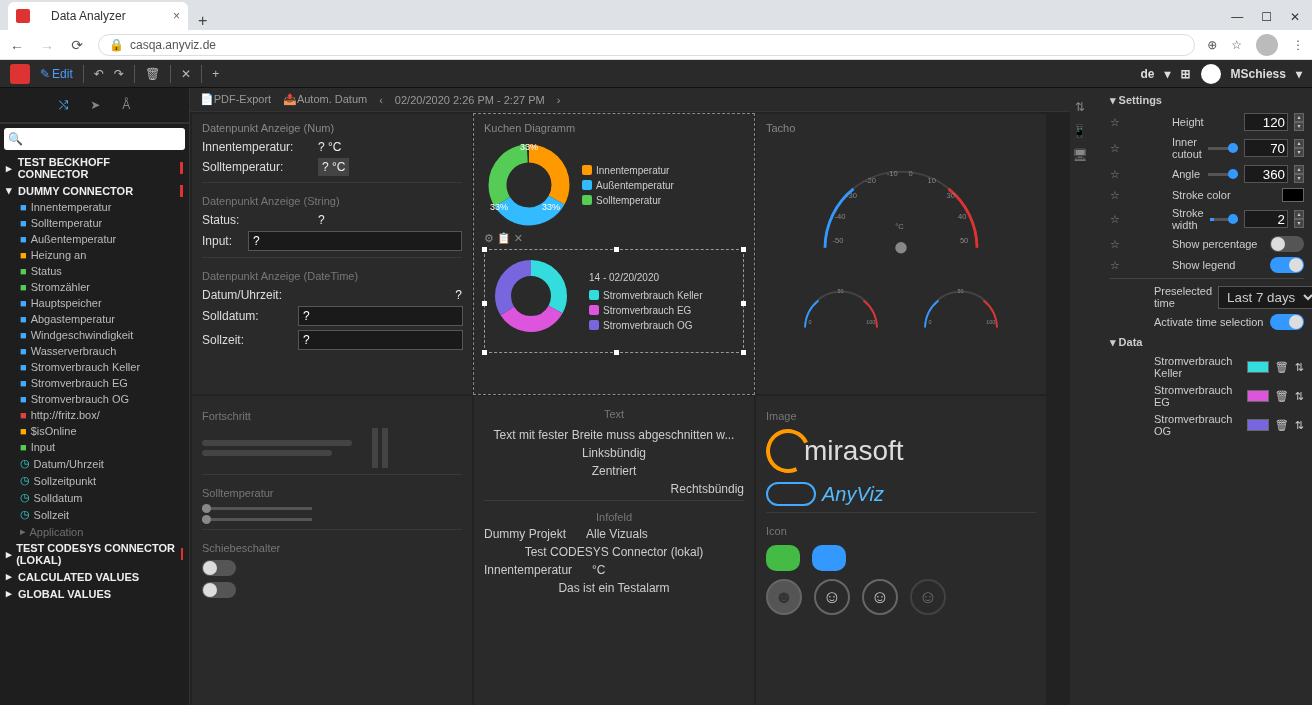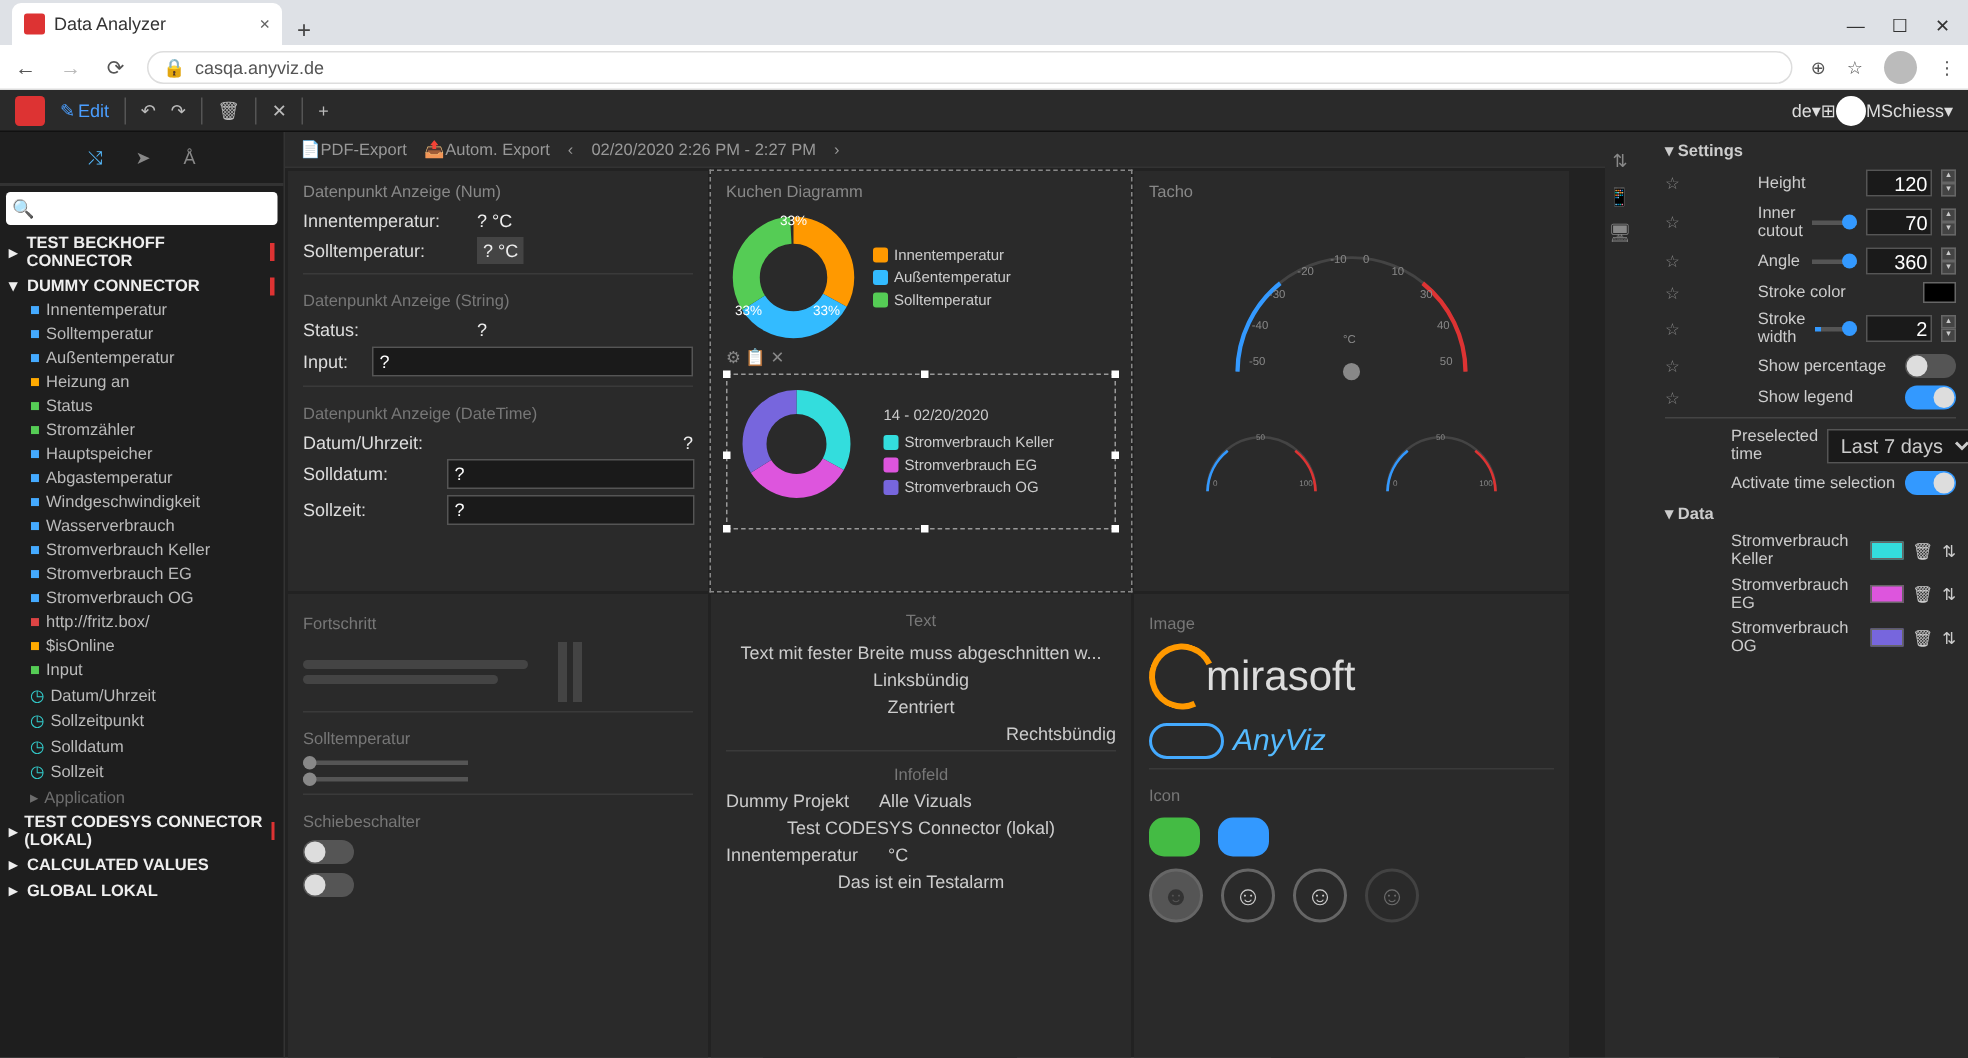--- a/index.html
+++ b/index.html
@@ -1,38 +1,38 @@
 <!DOCTYPE html>
 <html><head>
 <meta charset="utf-8">
 <style>
 * { margin:0; padding:0; box-sizing:border-box; font-family:Arial,sans-serif; }
 body { background:#fff; width:1312px; height:705px; overflow:hidden; font-size:12px; color:#ccc; }
 
 
 .browser-chrome { height:30px; background:#dee1e6; display:flex; align-items:flex-end; }
-.tab { background:#fff; height:28px; width:180px; display:flex; align-items:center; padding:0 8px; border-radius:6px 6px 0 0; margin-left:8px; gap:6px; color:#333; }
+.tab { background:#fff; height:28px; width:180px; display:flex; align-items:center; padding:0 8px; border-radius:6px 6px 0 0; margin-left:8px; gap:21px; color:#333; }
 .tab .favicon { width:14px; height:14px; background:#d33; border-radius:2px; }
 .tab .x { margin-left:auto; color:#666; }
 .newtab { color:#444; font-size:16px; padding:0 10px; }
 .win-controls { margin-left:auto; display:flex; gap:18px; padding:0 12px 6px 0; color:#333; }
 
 .url-bar { height:30px; background:#fff; display:flex; align-items:center; padding:0 8px; gap:12px; color:#555; border-bottom:1px solid #ddd; }
 .url-bar .nav-btn { width:18px; text-align:center; font-size:14px; }
 .url-bar .url-input { flex:1; height:22px; border:1px solid #ddd; border-radius:12px; padding:0 10px; display:flex; align-items:center; gap:6px; color:#555; font-size:12px; }
 .url-icons { display:flex; gap:14px; align-items:center; }
 .avatar-circle { width:22px; height:22px; border-radius:50%; background:#bbb; }
 
 
 .app-bar { height:28px; background:#2a2a2a; display:flex; align-items:center; padding:0 10px; gap:10px; color:#ddd; border-bottom:1px solid #111; }
 .app-bar .logo { width:20px; height:20px; background:#d33; border-radius:3px; }
 .app-bar .edit { color:#4a9eff; display:flex; align-items:center; gap:2px; }
 .app-bar .tool { color:#bbb; cursor:pointer; }
 .app-bar .sep { width:1px; height:18px; background:#555; }
-.app-bar .right { margin-left:auto; display:flex; align-items:center; gap:0; }
+.app-bar .right { margin-left:auto; display:flex; align-items:center; gap:10px;font-weight:bold; }
 .user-avatar { width:20px; height:20px; border-radius:50%; background:#fff; }
 
 
 .app-body { display:flex; height:620px; background:#1e1e1e; }
 
 
 .sidebar { width:190px; background:#1e1e1e; display:flex; flex-direction:column; border-right:1px solid #333; }
 .sidebar-tabs { height:36px; display:flex; justify-content:center; gap:22px; align-items:center; border-bottom:2px solid #333; color:#888; }
 .sidebar-tabs .active { color:#5bf; }
 .search-box { margin:4px; height:22px; background:#fff; border-radius:3px; display:flex; align-items:center; padding:0 4px; color:#333; }
@@ -296,29 +296,29 @@
           <span class="caret">▸</span>
           <span>TEST CODESYS CONNECTOR (LOKAL)</span>
           <span class="badge-r"></span>
         </div>
         <div class="tree-item tree-group">
           <span class="caret">▸</span>
           <span>CALCULATED VALUES</span>
         </div>
         <div class="tree-item tree-group">
           <span class="caret">▸</span>
-          <span>GLOBAL LOKAL</span>
+          <span>GLOBAL VALUES</span>
         </div>
       </div>
   </div>
 
   <div class="main">
     <div class="main-toolbar">
       <span>📄<span>PDF-Export</span></span>
-      <span>📤<span>Autom. Export</span></span>
+      <span>📤<span>Autom. Datum</span></span>
       <span>‹</span>
       <span>02/20/2020 2:26 PM - 2:27 PM</span>
       <span>›</span>
     </div>
 
     <div class="grid">
 
       <div class="panel">
         <div class="panel-title">Datenpunkt Anzeige (Num)</div>
         <div id="dpnum">

